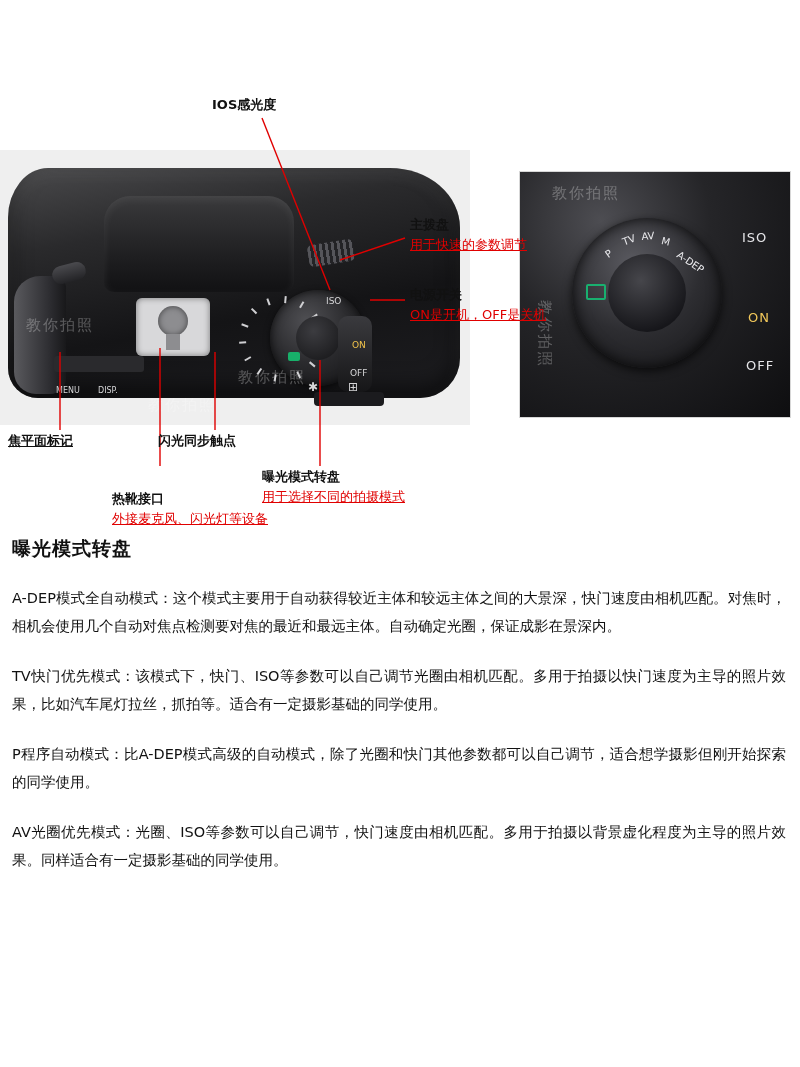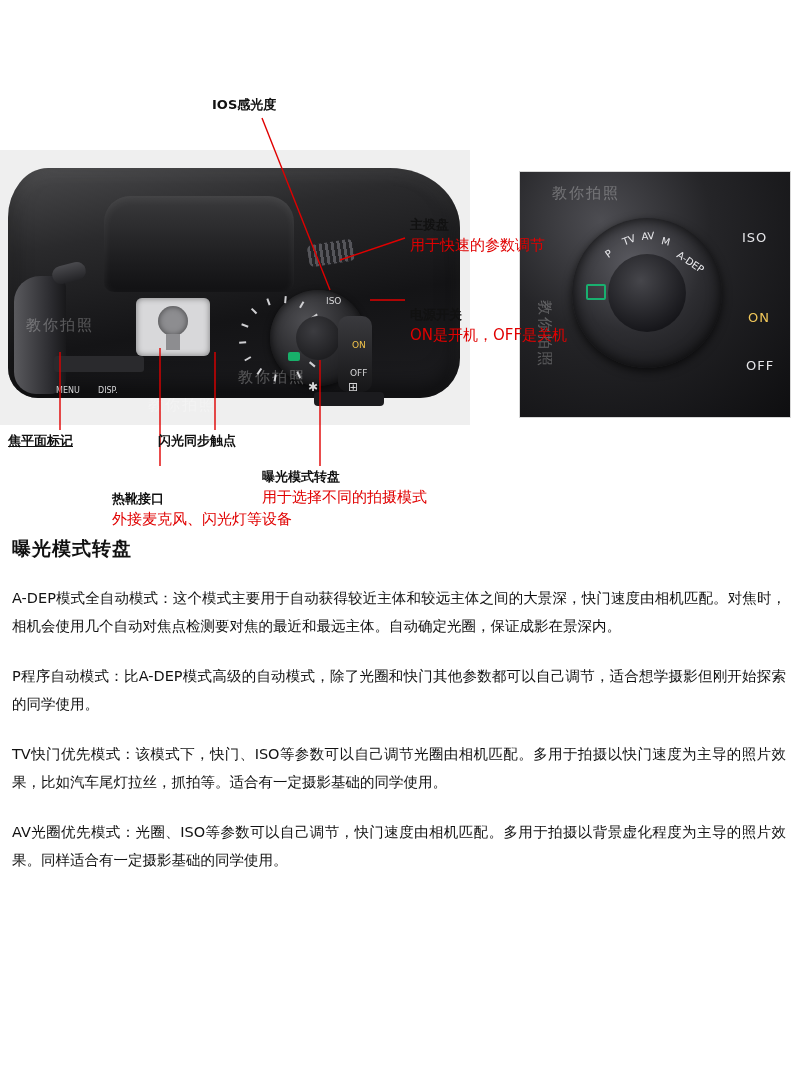--- a/index.html
+++ b/index.html
@@ -265,24 +265,25 @@
   .callout {
     position: absolute;
     font-family: "DejaVu Sans", "Liberation Sans", sans-serif;
     font-size: 13px;
     font-weight: bold;
     color: #111;
     white-space: nowrap;
   }
   .callout .sub {
     display: block;
-    font-size: 15px;
+    font-size: 13px;
     font-weight: normal;
     color: #e00000;
     margin-top: 2px;
+    text-decoration: underline;
   }
   svg#leader-lines {
     position: absolute;
     left: 0;
     top: 0;
     width: 800px;
     height: 520px;
     pointer-events: none;
   }
 
@@ -393,21 +394,21 @@
 
   <div class="callout" style="left:212px; top:96px;">
     <span>IOS感光度</span>
   </div>
 
   <div class="callout" style="left:410px; top:216px;">
     <span>主拨盘</span>
     <span class="sub">用于快速的参数调节</span>
   </div>
 
-  <div class="callout" style="left:410px; top:286px;margin-top:20px;">
+  <div class="callout" style="left:410px; top:286px;">
     <span>电源开关</span>
     <span class="sub">ON是开机，OFF是关机</span>
   </div>
 
   <div class="callout" style="left:8px; top:432px;text-decoration:underline;">
     <span>焦平面标记</span>
   </div>
 
   <div class="callout" style="left:112px; top:490px;">
     <span>热靴接口</span>
@@ -426,24 +427,24 @@
 </div>
 
 <div id="article">
   <h2>曝光模式转盘</h2>
 
   <p class="para">
     <span class="lead">A-DEP模式全自动模式</span><span>：这个模式主要用于自动获得较近主体和较远主体之间的大景深，快门速度由相机匹配。对焦时，相机会使用几个自动对焦点检测要对焦的最近和最远主体。自动确定光圈，保证成影在景深内。</span>
   </p>
 
   <p class="para">
+    <span class="lead">TV快门优先模式</span><span>：该模式下，快门、ISO等参数可以自己调节光圈由相机匹配。多用于拍摄以快门速度为主导的照片效果，比如汽车尾灯拉丝，抓拍等。适合有一定摄影基础的同学使用。</span>
+  </p>
+
+  <p class="para">
     <span class="lead">P程序自动模式</span><span>：比A-DEP模式高级的自动模式，除了光圈和快门其他参数都可以自己调节，适合想学摄影但刚开始探索的同学使用。</span>
-  </p>
-
-  <p class="para">
-    <span class="lead">TV快门优先模式</span><span>：该模式下，快门、ISO等参数可以自己调节光圈由相机匹配。多用于拍摄以快门速度为主导的照片效果，比如汽车尾灯拉丝，抓拍等。适合有一定摄影基础的同学使用。</span>
   </p>
 
   <p class="para">
     <span class="lead">AV光圈优先模式</span><span>：光圈、ISO等参数可以自己调节，快门速度由相机匹配。多用于拍摄以背景虚化程度为主导的照片效果。同样适合有一定摄影基础的同学使用。</span>
   </p>
 
 </div>
 
 </body></html>

